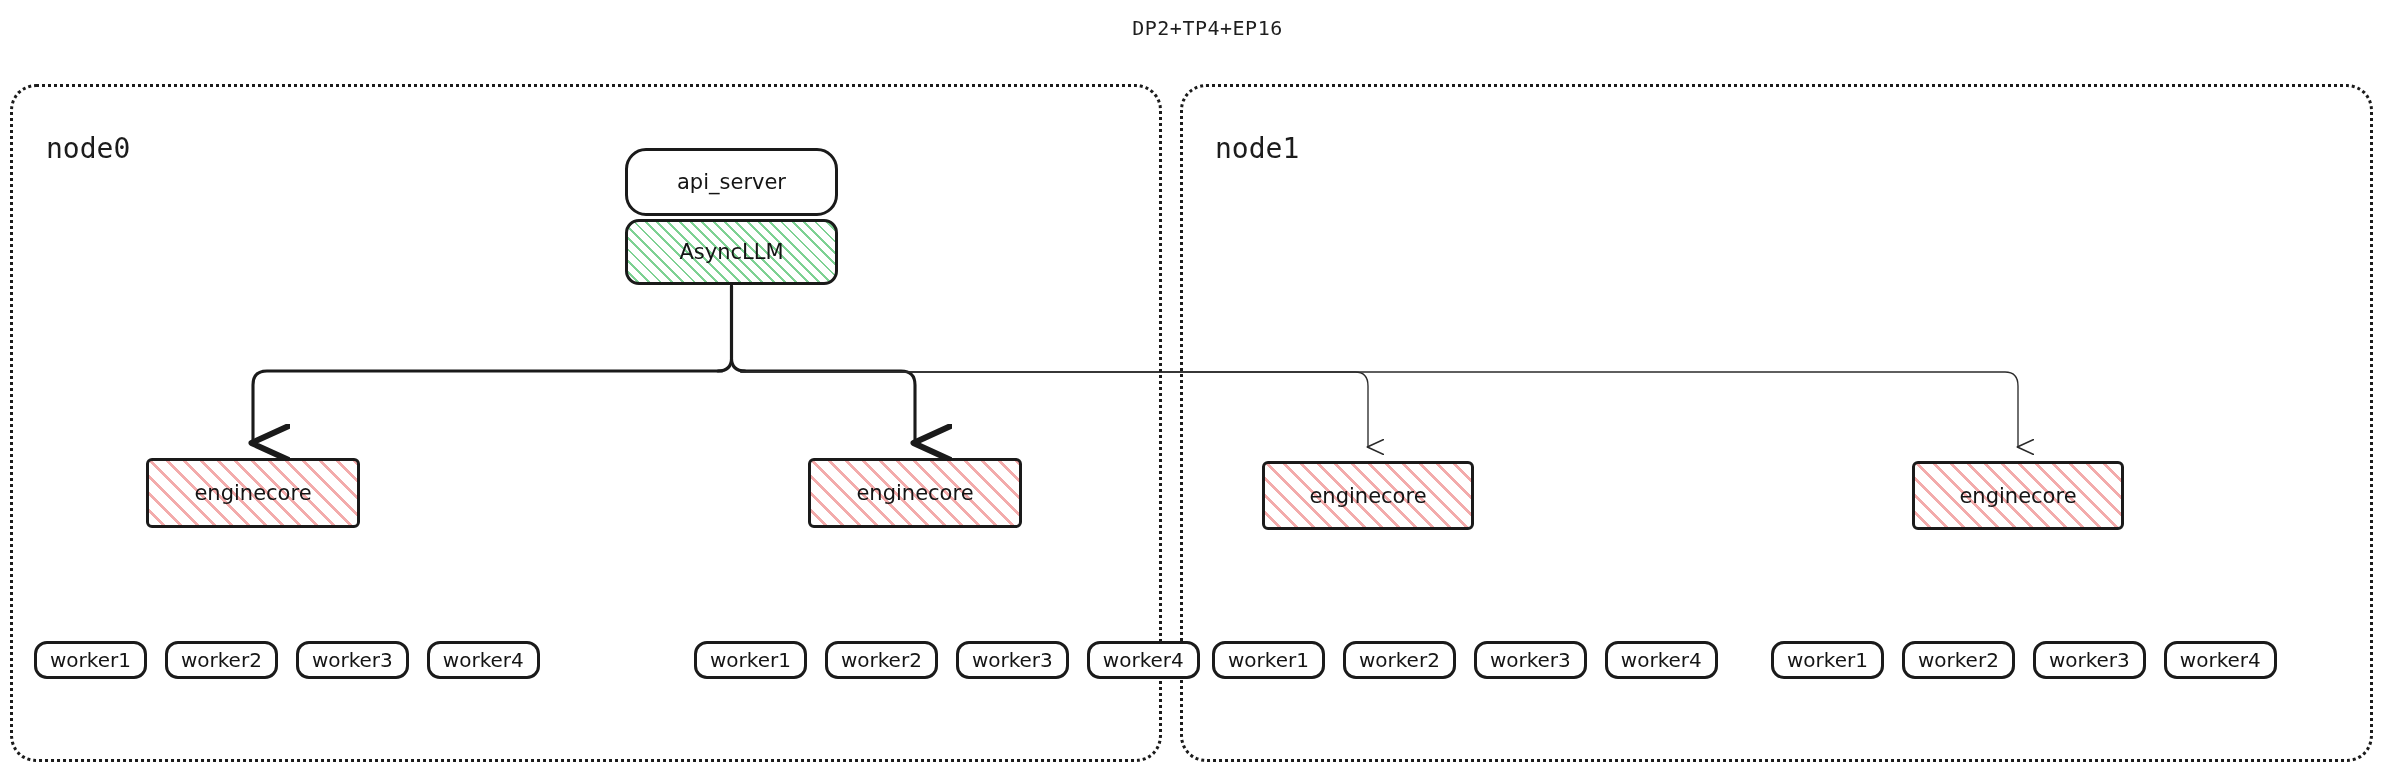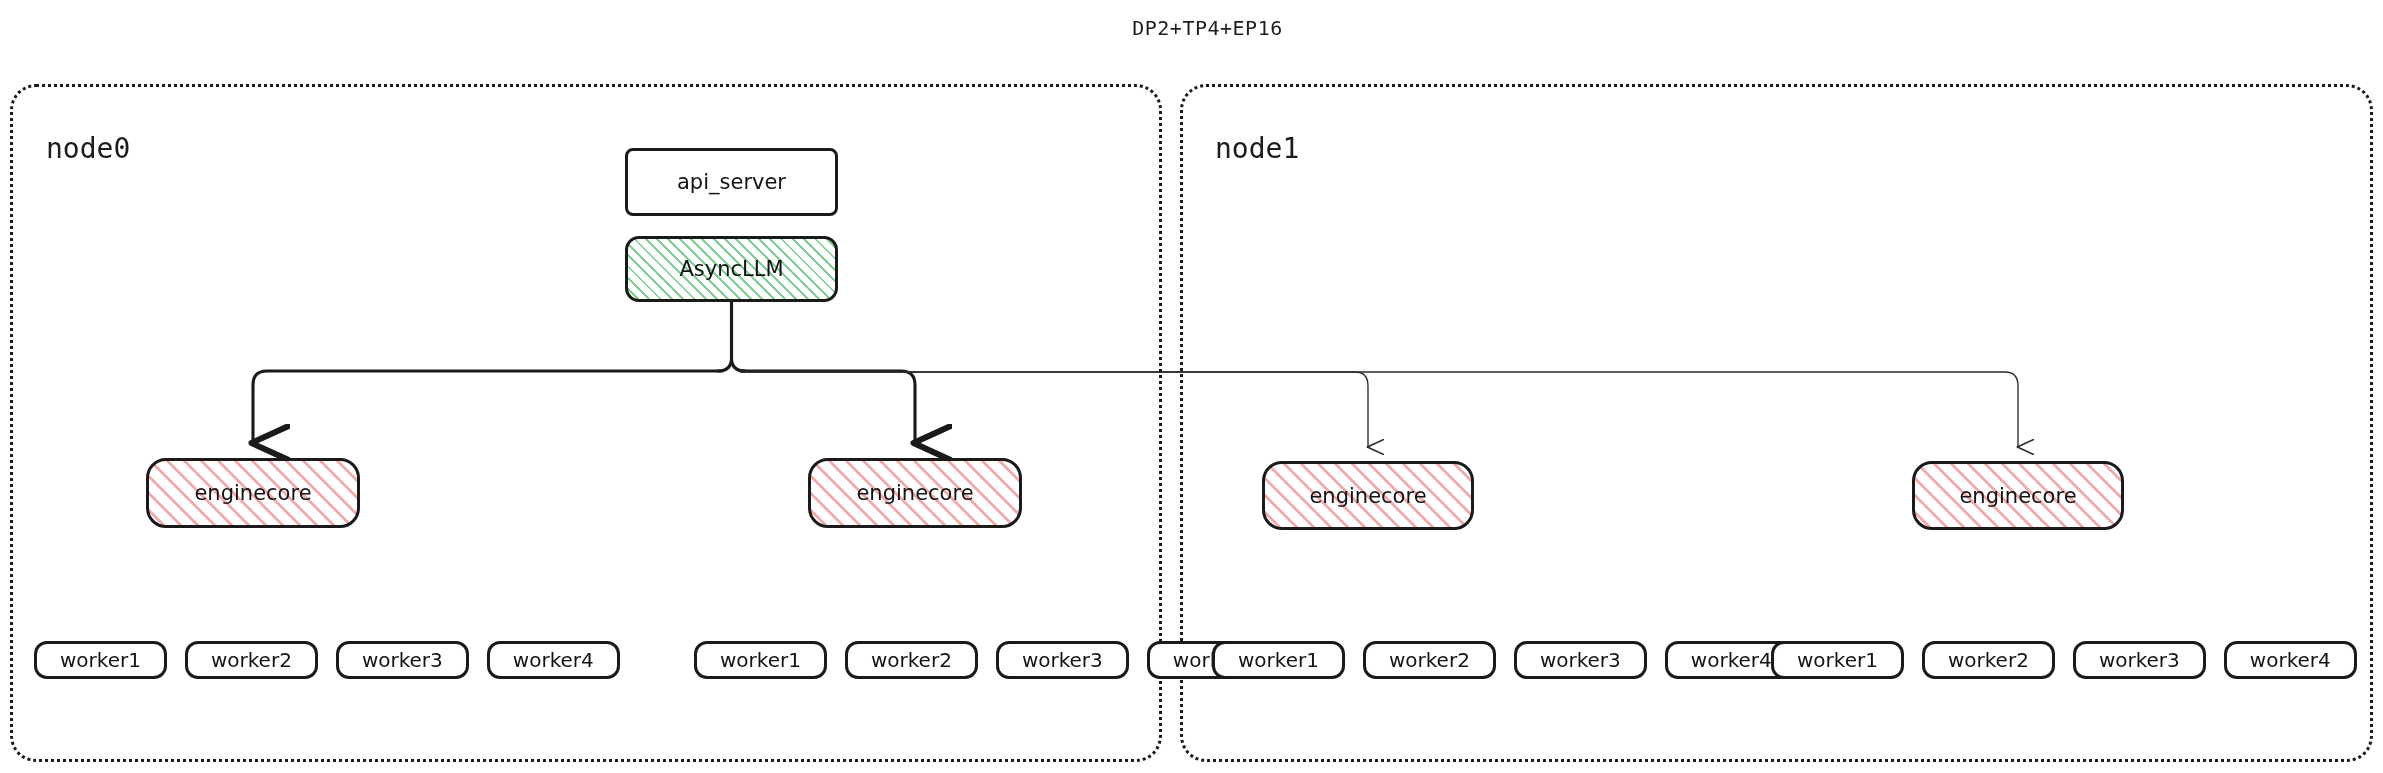--- a/index.html
+++ b/index.html
@@ -62,64 +62,63 @@
     border: 3.2px solid #1a1a1a;
     display: flex;
     align-items: center;
     justify-content: center;
     font-size: 21px;
     color: #141414;
     background: #ffffff;
     white-space: nowrap;
   }
 
-  .shape.plain   { border-radius: 8px; }
+  .shape.plain   { border-radius: 21px; }
   .shape.worker  { border-radius: 13px; border-width: 3px; font-size: 20px; }
 
   .shape.hatch-green {
     background-color: #ffffff;
     background-image: repeating-linear-gradient(
       45deg,
       rgba(103, 201, 128, 0.0) 0px,
       rgba(103, 201, 128, 0.0) 6px,
       rgba(103, 201, 128, 0.85) 6px,
       rgba(103, 201, 128, 0.85) 8px
     );
     border-radius: 14px;
-    margin-top: 17px;
   }
   .shape.hatch-red {
     background-color: #ffffff;
     background-image: repeating-linear-gradient(
       45deg,
       rgba(240, 150, 150, 0.0) 0px,
       rgba(240, 150, 150, 0.0) 9px,
       rgba(240, 150, 150, 0.80) 9px,
       rgba(240, 150, 150, 0.80) 12px
     );
-    border-radius: 20px;
+    border-radius: 6px;
   }
 
   
   #api-server   { left: 625px;  top: 148px; width: 213px; height: 68px; }
   #async-llm    { left: 625px;  top: 219px; width: 213px; height: 66px; }
 
   
   #enginecore-0 { left: 146px;  top: 458px; width: 214px; height: 70px; }
   #enginecore-1 { left: 808px;  top: 458px; width: 214px; height: 70px; }
   #enginecore-2 { left: 1262px; top: 461px; width: 212px; height: 69px; }
   #enginecore-3 { left: 1912px; top: 461px; width: 212px; height: 69px; }
 
   
   .worker-row { position: absolute; display: flex; gap: 18px; top: 641px; height: 38px; }
   #worker-row-0 { left: 34px;   }
   #worker-row-1 { left: 694px;  }
   #worker-row-2 { left: 1212px; }
   #worker-row-3 { left: 1771px; }
-  .worker-row .shape { position: relative; left: auto; top: auto; height: 38px; padding: 0 23px; }
+  .worker-row .shape { position: relative; left: auto; top: auto; height: 38px; padding: 0 13px; }
 </style>
 </head>
 <body>
 
 <svg id="canvas" viewBox="0 0 2383 773" xmlns="http://www.w3.org/2000/svg">
   <defs>
     <marker id="arrowBold" viewBox="0 0 12 14" refX="6" refY="12" markerWidth="12" markerHeight="14" orient="auto-start-reverse">
       <path d="M0.5,0.5 L6,12.5 L11.5,0.5" fill="none" stroke="#1a1a1a" stroke-width="1.9" stroke-linecap="round" stroke-linejoin="round"></path>
     </marker>
     <marker id="arrowThin" viewBox="0 0 12 14" refX="6" refY="12" markerWidth="12" markerHeight="14" orient="auto-start-reverse">

